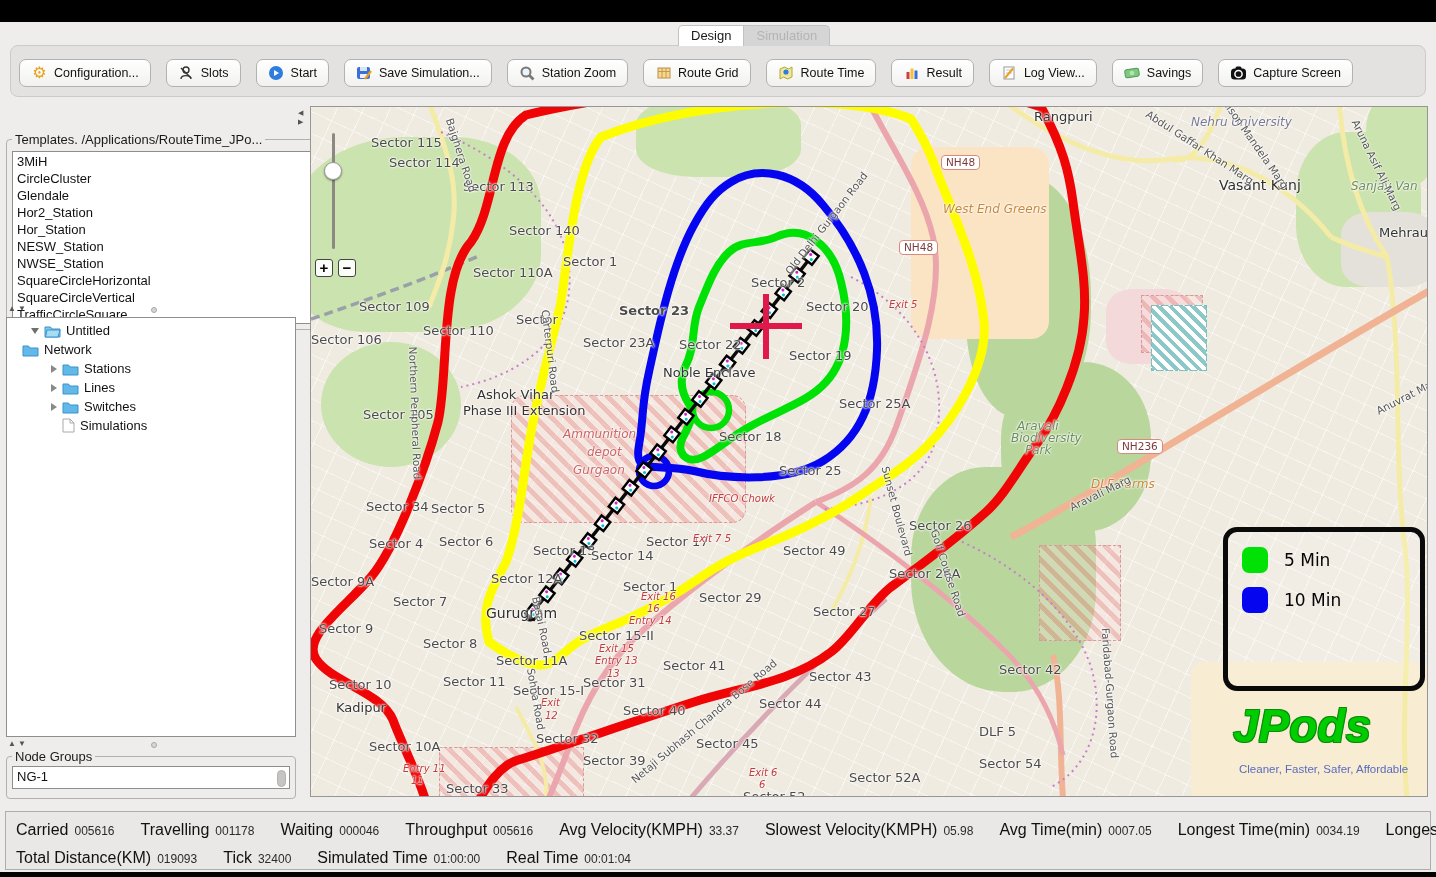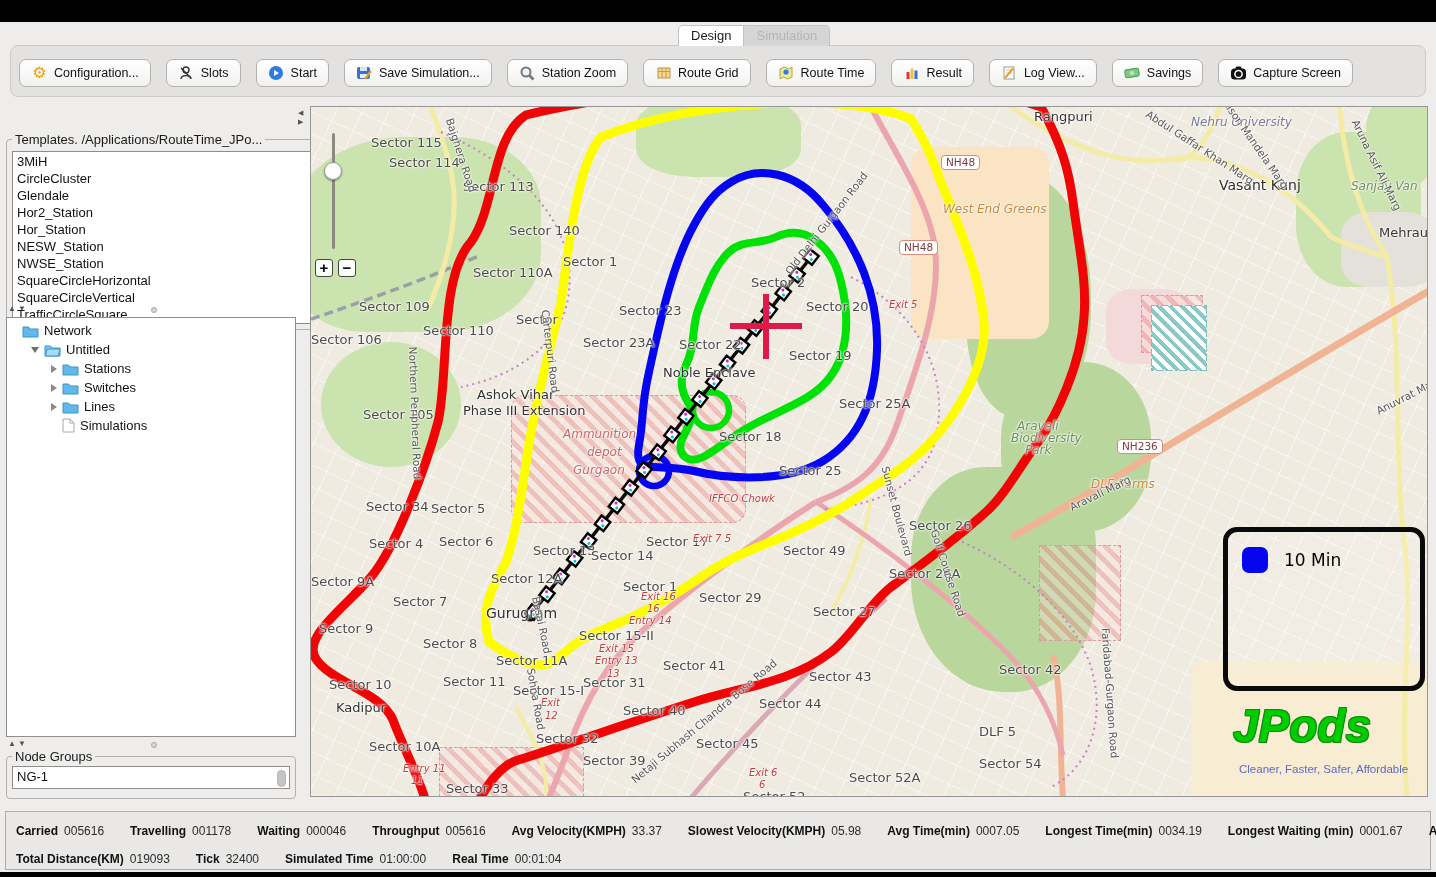--- a/index.html
+++ b/index.html
@@ -85,21 +85,21 @@
   .lg-label{font-size:17px;color:#050505;font-family:"DejaVu Sans",sans-serif;}
 
   .jpods{position:absolute;left:922px;top:596px;z-index:8;font-size:46px;font-weight:bold;font-style:italic;
     color:#00cd00;letter-spacing:0px;line-height:46px;
     text-shadow:1px 1px 0 #0b8a0b,-1px -1px 0 #0b8a0b,1px -1px 0 #0b8a0b,-1px 1px 0 #0b8a0b;}
   .jpods-tag{position:absolute;left:928px;top:656px;z-index:8;font-size:11.5px;color:#5a6cc0;}
 
   
   .statusbar{position:absolute;left:5px;right:5px;top:811px;height:59px;background:#e9e8e7;border:1px solid #aeadac;}
   .srow{position:absolute;left:10px;display:flex;gap:26px;white-space:nowrap;}
-  .sl{font-size:12px;font-weight:bold;color:#111;}
+  .sl{font-size:16px;font-weight:normal;color:#111;}
   .sv{font-size:12px;color:#2b2b2b;margin-left:6px;}
 </style>
 </head>
 <body>
 
 <div class="screen">
   <div style="position:absolute;left:0;top:0;width:100%;height:22px;background:#000;"></div>
   <div class="app-bg"></div>
 
   <div class="tabs">
@@ -238,65 +238,65 @@
     </div>
   </fieldset>
 
   <div class="splitter" style="left:6px;top:304px;width:290px;">
     <div class="arrs">▲▼</div>
     <div class="knob"></div>
   </div>
 
   <div class="treebox" style="left:6px;top:317px;width:290px;height:420px;">
     <div id="tree-rows" style="padding:3px 0 0 4px;">
-        <div class="trow" style="padding-left: 0px;">
-          <span class="arrow-none"></span>
-          <span class="tico">
-            <svg width="17" height="14">
-              <path d="M1 3 h5.5 l1.5 2 H16 v8 H1 Z" fill="#62b8e8" stroke="#3a93c9"></path>
-            </svg>
-          </span>
-          <span>Network</span>
-        </div>
         <div class="trow" style="padding-left: 20px;">
           <span class="arrow-down"></span>
           <span class="tico">
             <svg width="17" height="14">
               <path d="M1 3 h5.5 l1.5 2 H16 v8 H1 Z" fill="#7cc6ef" stroke="#3a93c9"></path>
               <path d="M3 6 H16 l-2 7 H1.5 Z" fill="#a8dcf5" stroke="#3a93c9"></path>
             </svg>
           </span>
           <span>Untitled</span>
         </div>
+        <div class="trow" style="padding-left: 0px;">
+          <span class="arrow-none"></span>
+          <span class="tico">
+            <svg width="17" height="14">
+              <path d="M1 3 h5.5 l1.5 2 H16 v8 H1 Z" fill="#62b8e8" stroke="#3a93c9"></path>
+            </svg>
+          </span>
+          <span>Network</span>
+        </div>
         <div class="trow" style="padding-left: 40px;">
           <span class="arrow-right"></span>
           <span class="tico">
             <svg width="17" height="14">
               <path d="M1 3 h5.5 l1.5 2 H16 v8 H1 Z" fill="#62b8e8" stroke="#3a93c9"></path>
             </svg>
           </span>
           <span>Stations</span>
         </div>
         <div class="trow" style="padding-left: 40px;">
           <span class="arrow-right"></span>
           <span class="tico">
             <svg width="17" height="14">
               <path d="M1 3 h5.5 l1.5 2 H16 v8 H1 Z" fill="#62b8e8" stroke="#3a93c9"></path>
             </svg>
           </span>
-          <span>Switches</span>
+          <span>Lines</span>
         </div>
         <div class="trow" style="padding-left: 40px;">
           <span class="arrow-right"></span>
           <span class="tico">
             <svg width="17" height="14">
               <path d="M1 3 h5.5 l1.5 2 H16 v8 H1 Z" fill="#62b8e8" stroke="#3a93c9"></path>
             </svg>
           </span>
-          <span>Lines</span>
+          <span>Switches</span>
         </div>
         <div class="trow" style="padding-left: 40px; align-items: center;">
           <span class="arrow-none"></span>
           <span class="tico">
             <svg width="13" height="15">
               <path d="M1 1 h7 l4 4 v9 H1 Z" fill="#fff" stroke="#aaa"></path>
               <path d="M8 1 v4 h4" fill="none" stroke="#aaa"></path>
             </svg>
           </span>
           <span>Simulations</span>
@@ -498,21 +498,21 @@
         <div class="mlabel k-sector" style="left: 152px; top: 72px;">Sector 113</div>
         <div class="mlabel k-sector" style="left: 198px; top: 116px;">Sector 140</div>
         <div class="mlabel k-sector" style="left: 162px; top: 158px;">Sector 110A</div>
         <div class="mlabel k-sector" style="left: 112px; top: 216px;">Sector 110</div>
         <div class="mlabel k-sector" style="left: 48px; top: 192px;">Sector 109</div>
         <div class="mlabel k-sector" style="left: 0px; top: 225px;">Sector 106</div>
         <div class="mlabel k-sector" style="left: 52px; top: 300px;">Sector 105</div>
         <div class="mlabel k-sector" style="left: 252px; top: 147px;">Sector 1</div>
         <div class="mlabel k-sector" style="left: 205px; top: 205px;">Sector</div>
         <div class="mlabel k-sector" style="left: 440px; top: 168px;">Sector 2</div>
-        <div class="mlabel k-sector" style="left: 308px; top: 196px;">Sector 23</div>
+        <div class="mlabel k-sector" style="left: 308px; top: 196px; font-weight: bold;">Sector 23</div>
         <div class="mlabel k-sector" style="left: 272px; top: 228px;">Sector 23A</div>
         <div class="mlabel k-sector" style="left: 368px; top: 230px;">Sector 22</div>
         <div class="mlabel k-sector" style="left: 495px; top: 192px;">Sector 20</div>
         <div class="mlabel k-sector" style="left: 478px; top: 241px;">Sector 19</div>
         <div class="mlabel k-sector" style="left: 408px; top: 322px;">Sector 18</div>
         <div class="mlabel k-sector" style="left: 528px; top: 289px;">Sector 25A</div>
         <div class="mlabel k-sector" style="left: 468px; top: 356px;">Sector 25</div>
         <div class="mlabel k-sector" style="left: 598px; top: 411px;">Sector 26</div>
         <div class="mlabel k-sector" style="left: 578px; top: 459px;">Sector 26A</div>
         <div class="mlabel k-sector" style="left: 472px; top: 436px;">Sector 49</div>
@@ -604,20 +604,24 @@
         <div class="mlabel k-road" style="left: 540px; top: 398px; transform: rotate(75deg);">Sunset Boulevard</div>
       </div>
 
     <div class="zoom-track"></div>
     <div class="zoom-knob"></div>
     <div class="zbtn" style="left:4px;top:152px;">+</div>
     <div class="zbtn" style="left:27px;top:152px;">−</div>
 
     <div class="legend" id="legend">
         <div class="lg-row">
+          <div class="lg-swatch" style="background: rgb(0, 225, 6);"></div>
+          <span class="lg-label">5 Min</span>
+        </div>
+        <div class="lg-row">
           <div class="lg-swatch" style="background: rgb(5, 5, 239);"></div>
           <span class="lg-label">10 Min</span>
         </div>
       </div>
 
     <div class="jpods">JPods</div>
     <div class="jpods-tag">Cleaner, Faster, Safer, Affordable</div>
   </div>
 
   <div class="statusbar">

